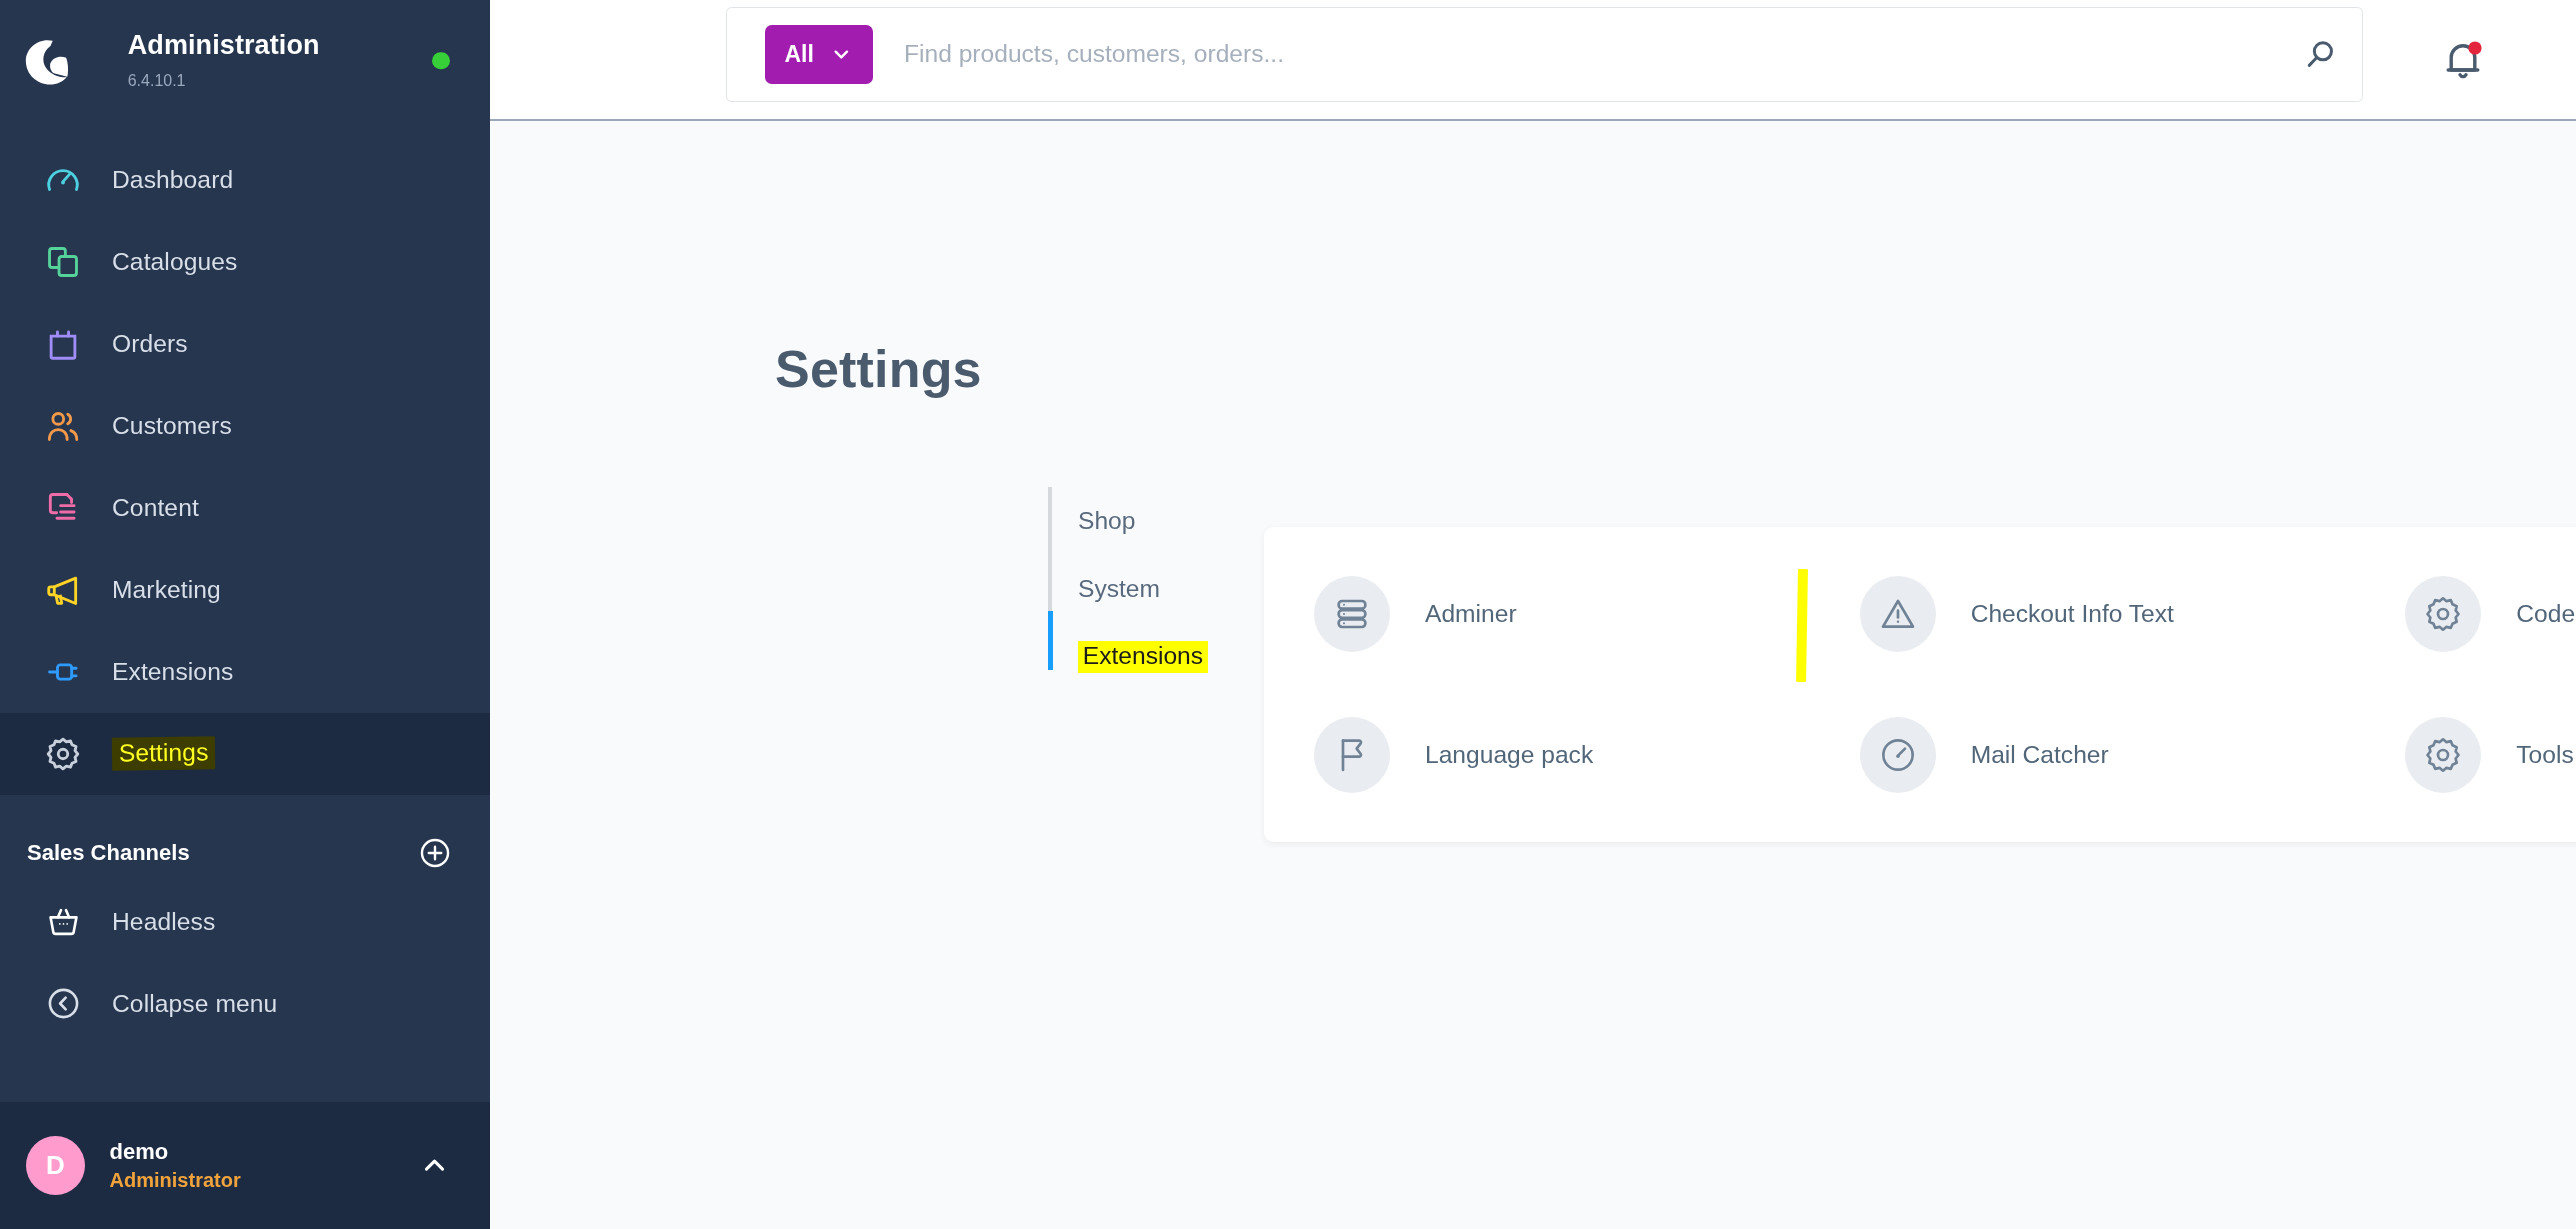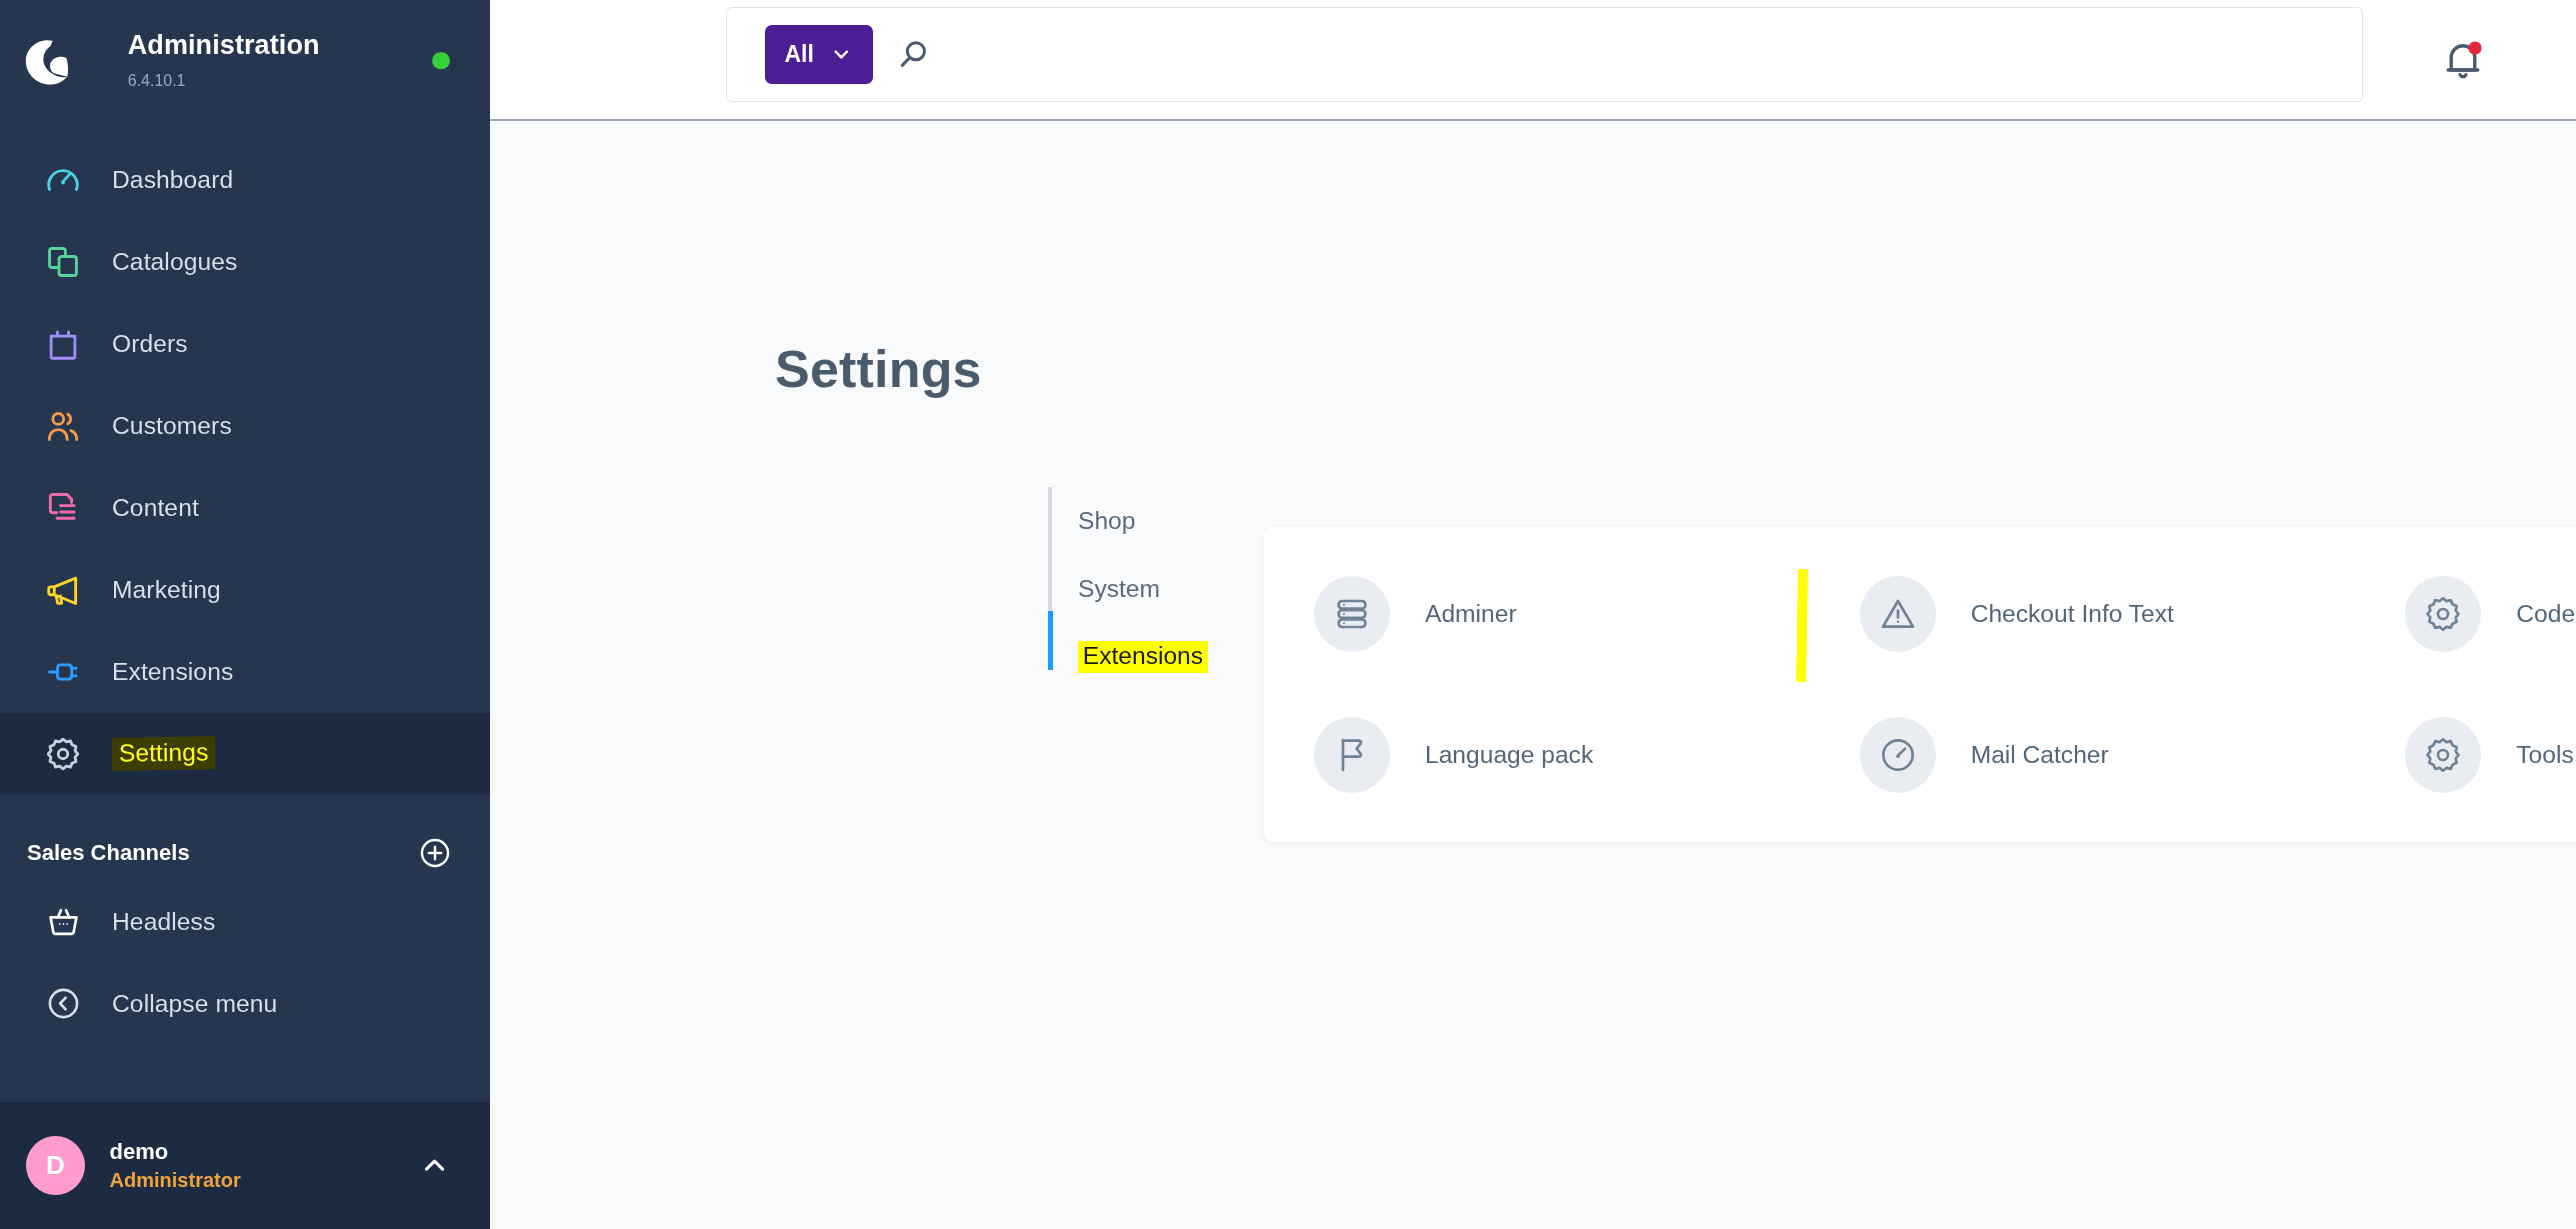--- a/index.html
+++ b/index.html
@@ -111,21 +111,21 @@
   .searchbox {
     position: absolute; left: 236px; top: 6.8px;
     width: 1637px; height: 95px;
     border: 1.4px solid #e0e4e8; border-radius: 5.5px;
     background: #ffffff;
     display: flex; align-items: center;
   }
   .search-scope {
     margin-left: 38px;
     width: 108px; height: 59px; border-radius: 6.8px;
-    background: #4c1d95;
+    background: #a21caf;
     display: flex; align-items: center; justify-content: center;
     gap: 15px; cursor: pointer;
   }
   .search-scope-label { color: #ffffff; font-size: 23px; font-weight: bold; }
   .search-input {
     flex: 1 1 auto; border: none; outline: none;
     margin-left: 31px; margin-right: 27px;
     font-size: 24.6px; color: #52667a;
     font-family: "Liberation Sans", sans-serif;
     background: transparent;
@@ -387,20 +387,21 @@
 
       <div class="searchbox">
         <div class="search-scope">
           <span class="search-scope-label">All</span>
           <span>
             <svg viewBox="0 0 24 24" width="24.6" height="24.6" fill="none" stroke="#ffffff" stroke-width="2.4" stroke-linecap="round" stroke-linejoin="round">
               <path d="M6.5 9.5 L12 15 L17.5 9.5"></path>
             </svg>
           </span>
         </div>
+        <input class="search-input" type="text" placeholder="Find products, customers, orders..." style="">
         <span class="search-submit">
           <svg viewBox="0 0 24 24" width="38" height="38" fill="none" stroke="#4a5b6e" stroke-width="1.9" stroke-linecap="round">
             <circle cx="13.2" cy="10.3" r="5.4"></circle>
             <path d="M9.2 14.4 L4.6 19.2"></path>
           </svg>
         </span>
       </div>
 
       <span class="bell">
         <svg viewBox="0 0 24 24" width="48" height="48" fill="none" stroke="#4a5b6e" stroke-width="1.7" stroke-linecap="round" stroke-linejoin="round">

